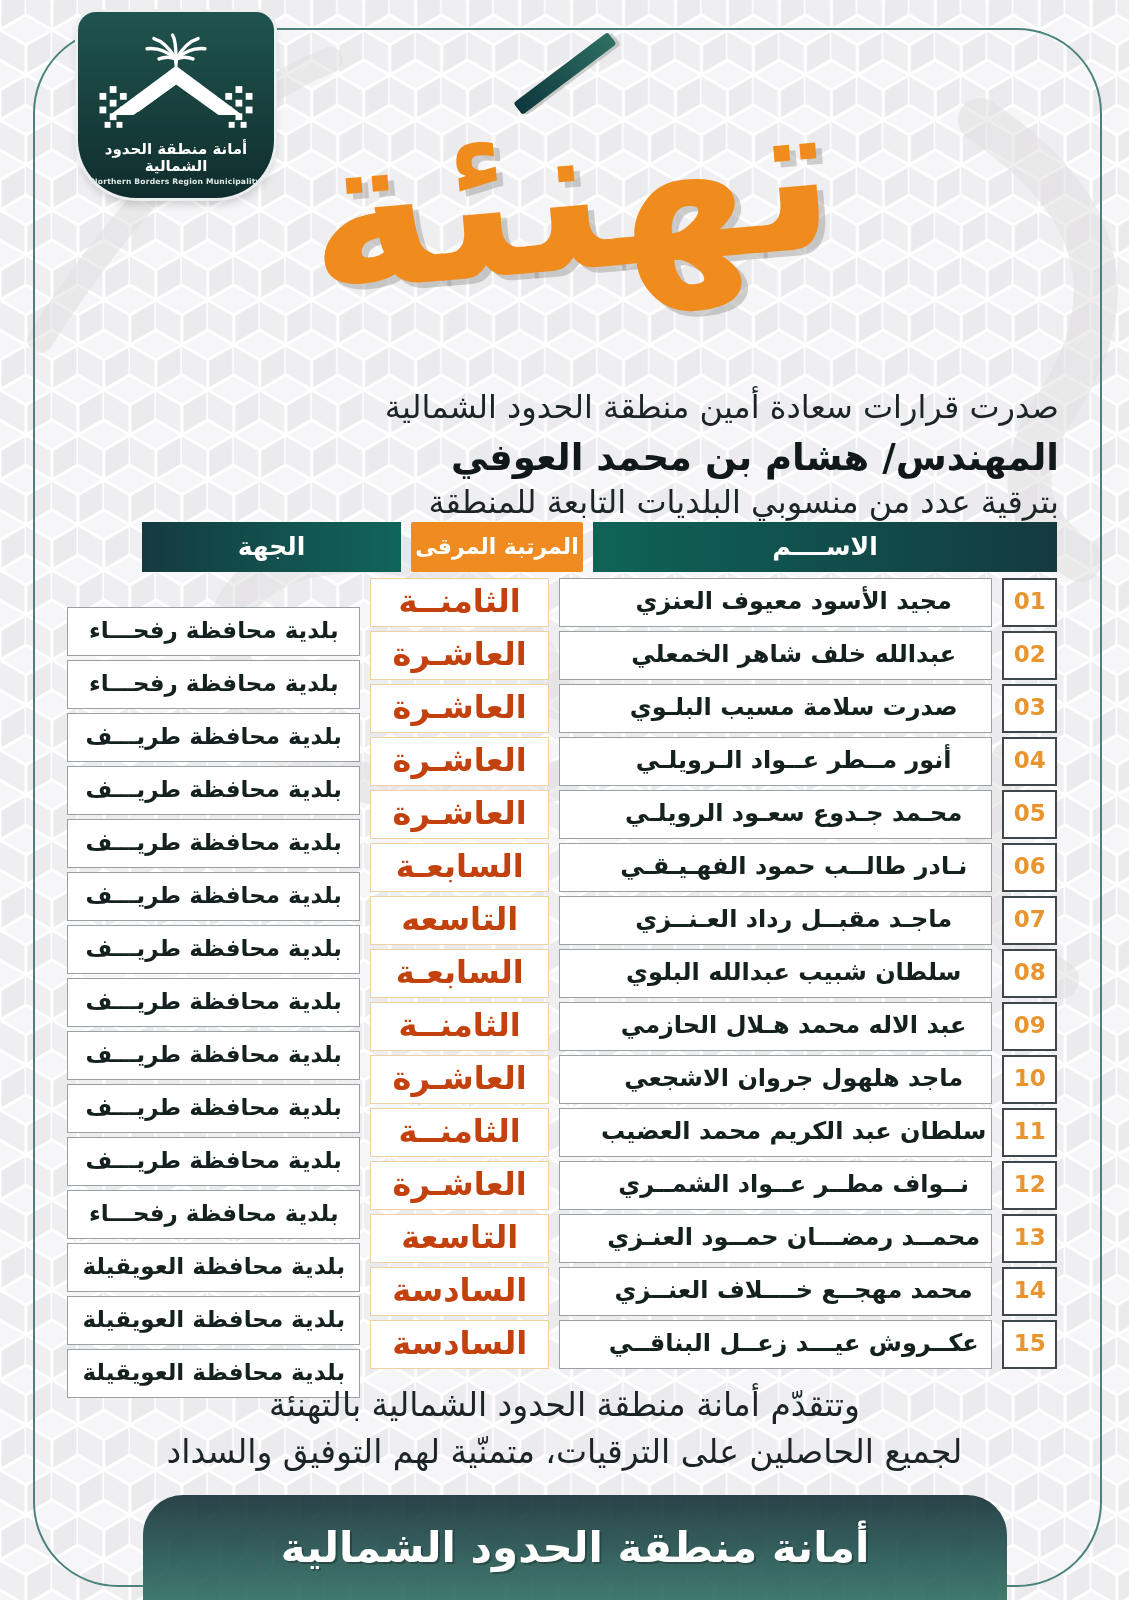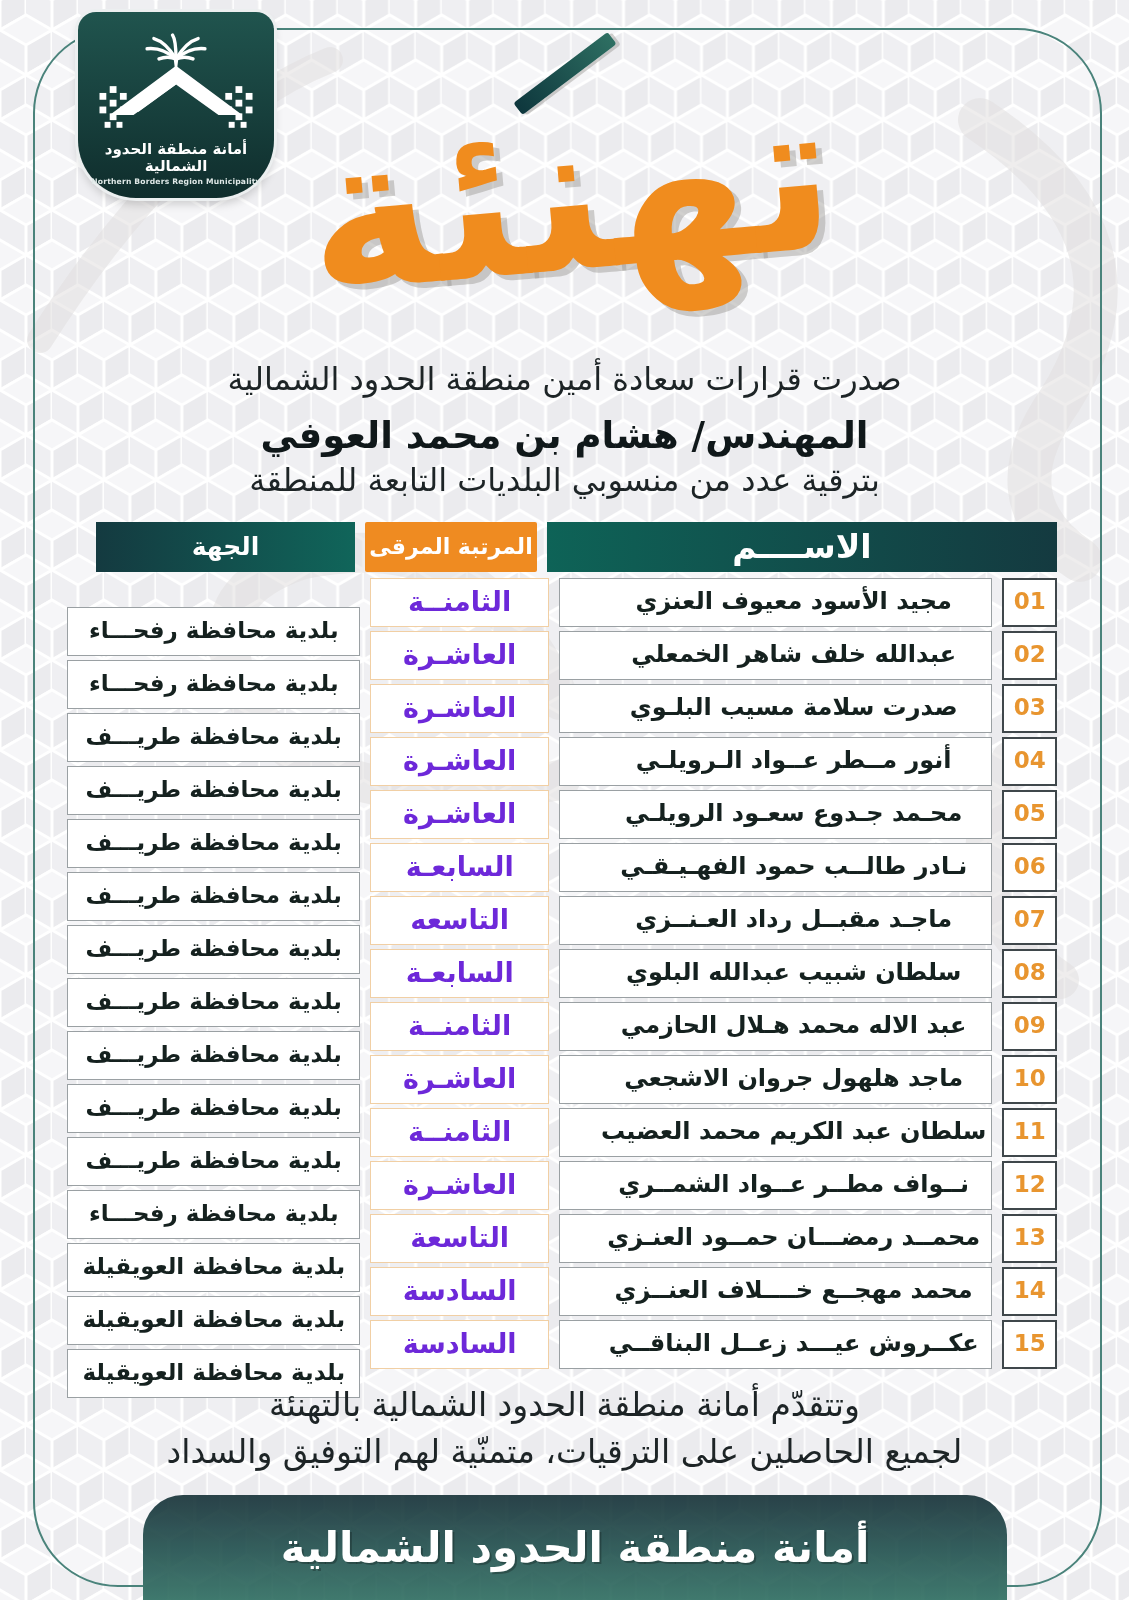--- a/index.html
+++ b/index.html
@@ -46,38 +46,38 @@
     text-shadow:6px 6px 0 rgba(154,150,146,.45);
   }
   .callig-dash {
     left:506px; top:66px; width:118px; height:15px;
     background:linear-gradient(90deg,#0e373d,#2e6f62);
     border-radius:3px; transform:rotate(-37deg);
     box-shadow:3px 3px 0 rgba(154,150,146,.45); z-index:3;
   }
 
   
-  .intro { left:70px; top:360px; width:989px; text-align:center; color:#1d2426; z-index:2; }
+  .intro { left:70px; top:388px; width:989px; color:#1d2426; z-index:2; }
   .intro .l1, .intro .l3 { font-size:32px; font-weight:500; }
-  .intro .l2 { font-size:37px; font-weight:bold; color:#10181a; margin:16px 0 4px; }
+  .intro .l2 { font-size:37px; font-weight:bold; color:#10181a; margin:10px 0 4px; }
 
   
   .table { left:67px; top:522px; width:990px; z-index:2; }
   .thead { display:flex; gap:10px; height:50px; }
   .th { height:50px; line-height:50px; text-align:center; color:#fff; font-weight:bold; }
-  .th-name  { width:510px; font-size:33px; background:linear-gradient(90deg,#0e6357 0%,#143a40 100%); }
+  .th-name  { width:464px; font-size:25px; background:linear-gradient(90deg,#0e6357 0%,#143a40 100%); }
   .th-rank  { width:172px; font-size:22px; background:#ef8b21; border-radius:2px; }
   .th-entity{ width:259px; font-size:25px; background:linear-gradient(90deg,#143a40 0%,#10655a 100%); }
 
   .tbody { margin-top:6px; }
   .row { display:flex; gap:10px; margin-bottom:4px; height:49px; }
   .cell { background:#fff; text-align:center; height:49px; line-height:45px; overflow:hidden; white-space:nowrap; }
   .cell.num   { width:55px;  border:2px solid #3f474b; color:#e8952f; font-size:23px; font-weight:bold; line-height:43px; direction:ltr; }
   .cell.name  { width:437px; border:1.5px solid #9aa0a3; color:#15211f; font-size:24px; font-weight:bold;padding-left:36px; }
-  .cell.rank  { width:180px; border:1.5px solid #f1cfa4; color:#6d28d9; font-size:27px; font-weight:bold; }
+  .cell.rank  { width:180px; border:1.5px solid #f1cfa4; color:#c2410c; font-size:32px; font-weight:bold; }
   .cell.entity{ width:296px; border:1.5px solid #9aa0a3; color:#15211f; font-size:23px; font-weight:bold;margin-top:29px; }
 
   
   .closing { left:70px; top:1374px; width:989px; text-align:center; color:#1d2426; z-index:2;margin-top:8px; }
   .closing .c1, .closing .c2 { font-size:33px; font-weight:500; line-height:1.42; }
 
   
   .banner {
     left:143px; top:1495px; width:864px; height:105px;
     background:linear-gradient(180deg,#142f35 0%,#1d4a49 45%,#2c6c5f 100%);

